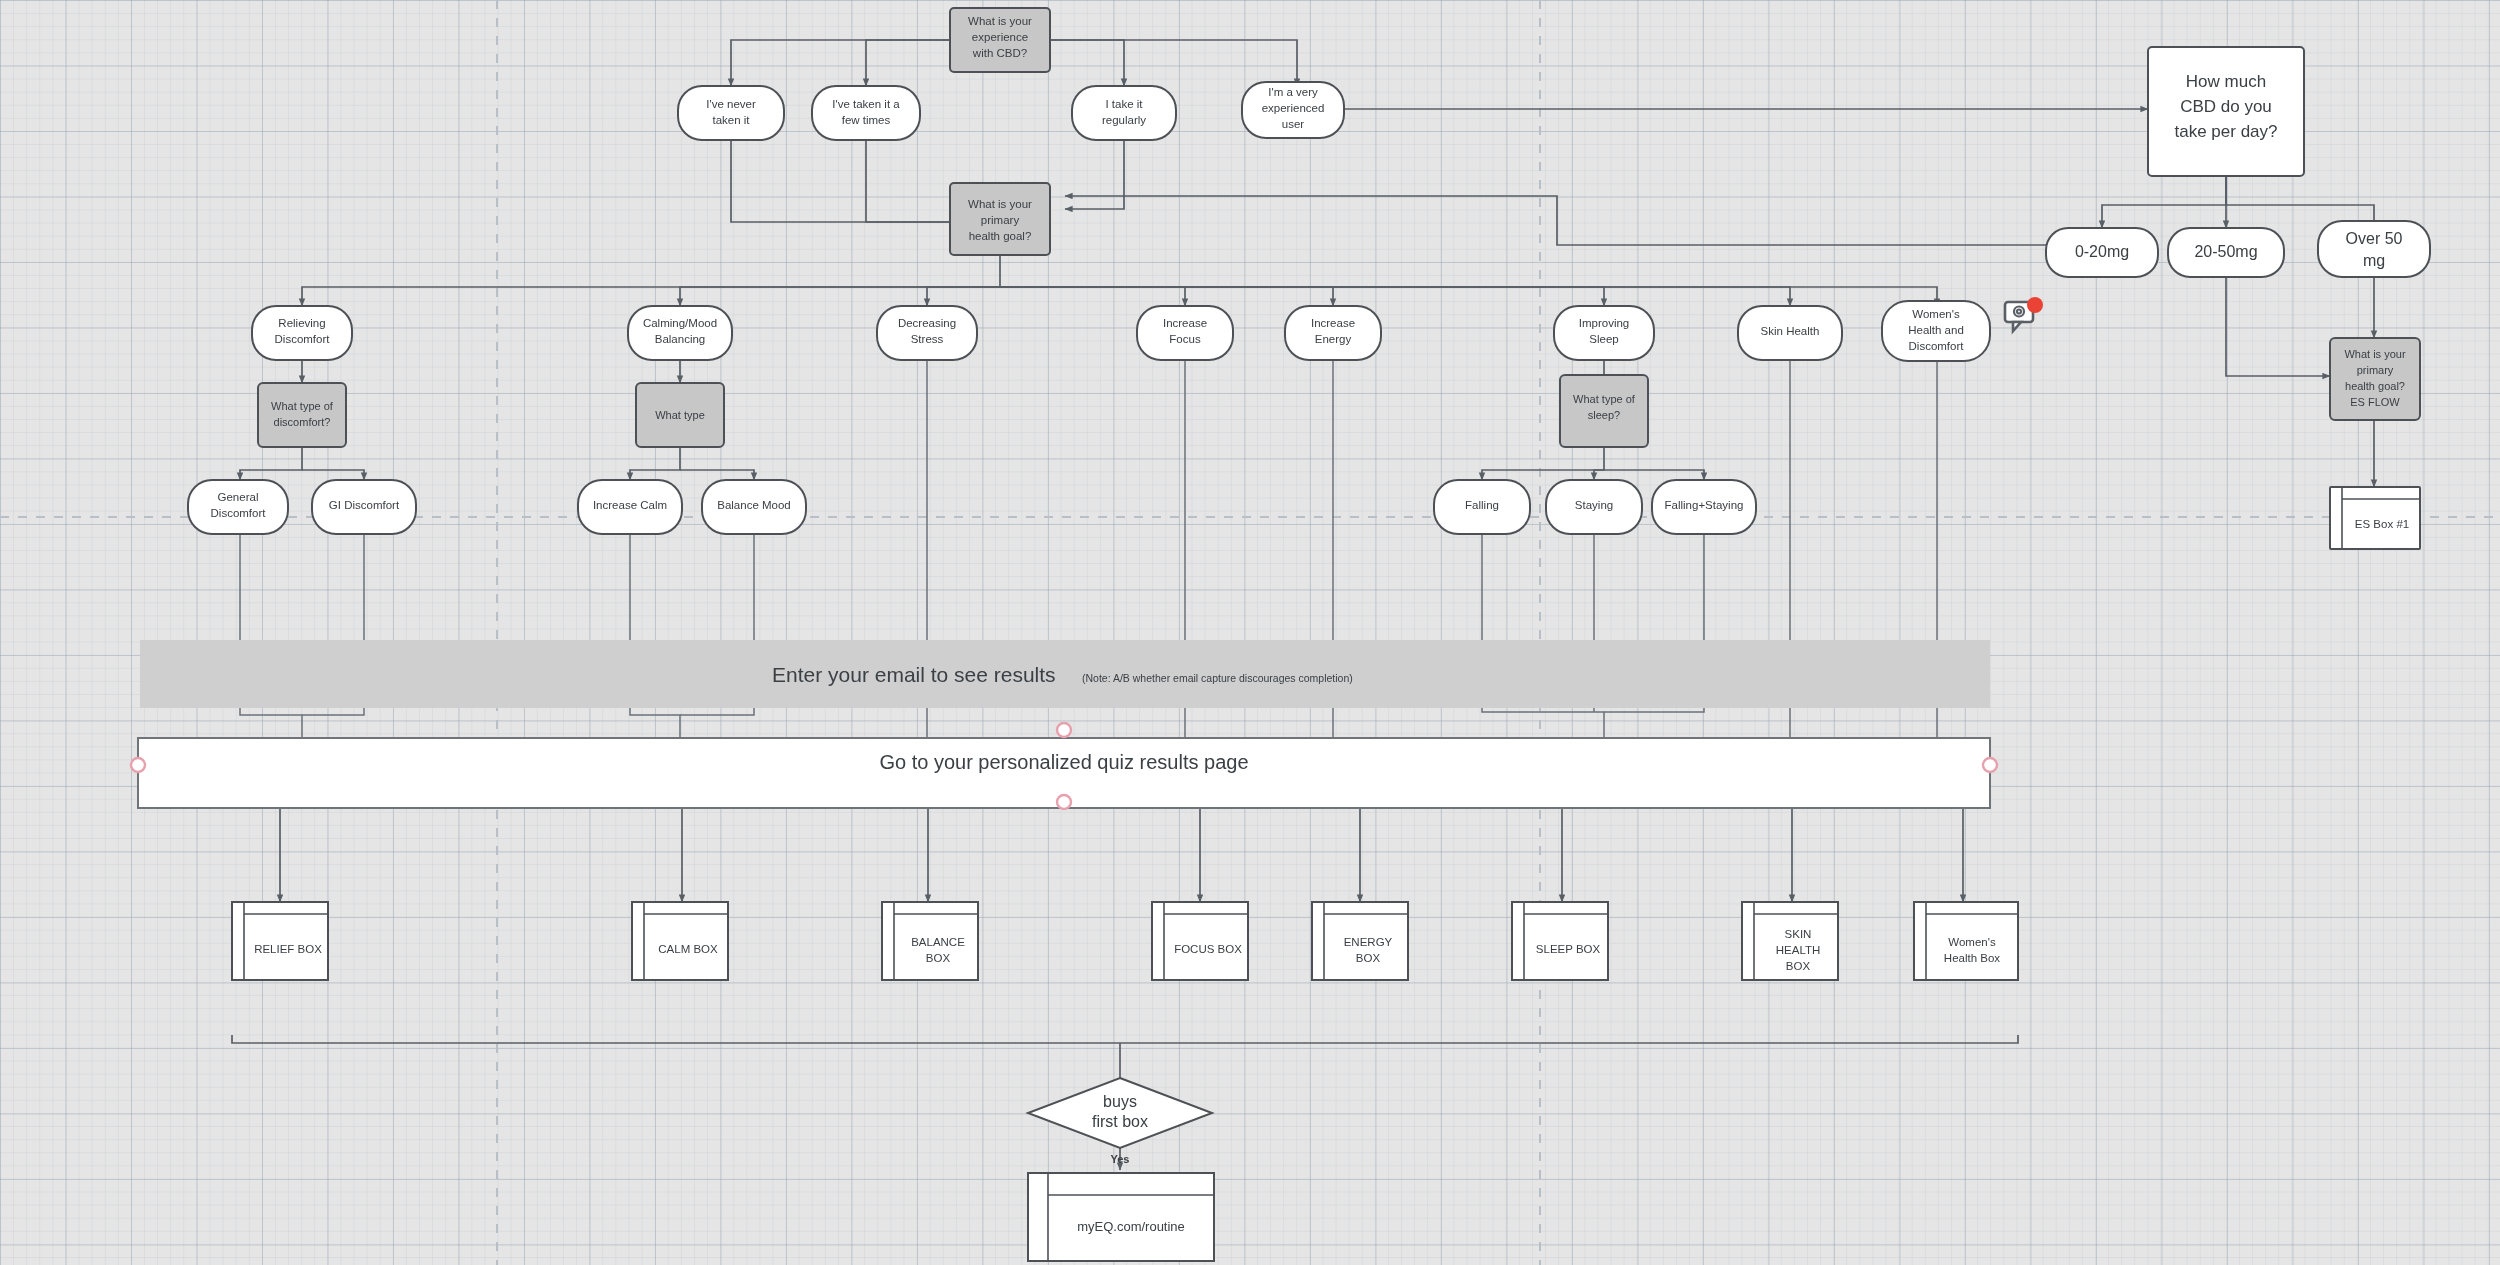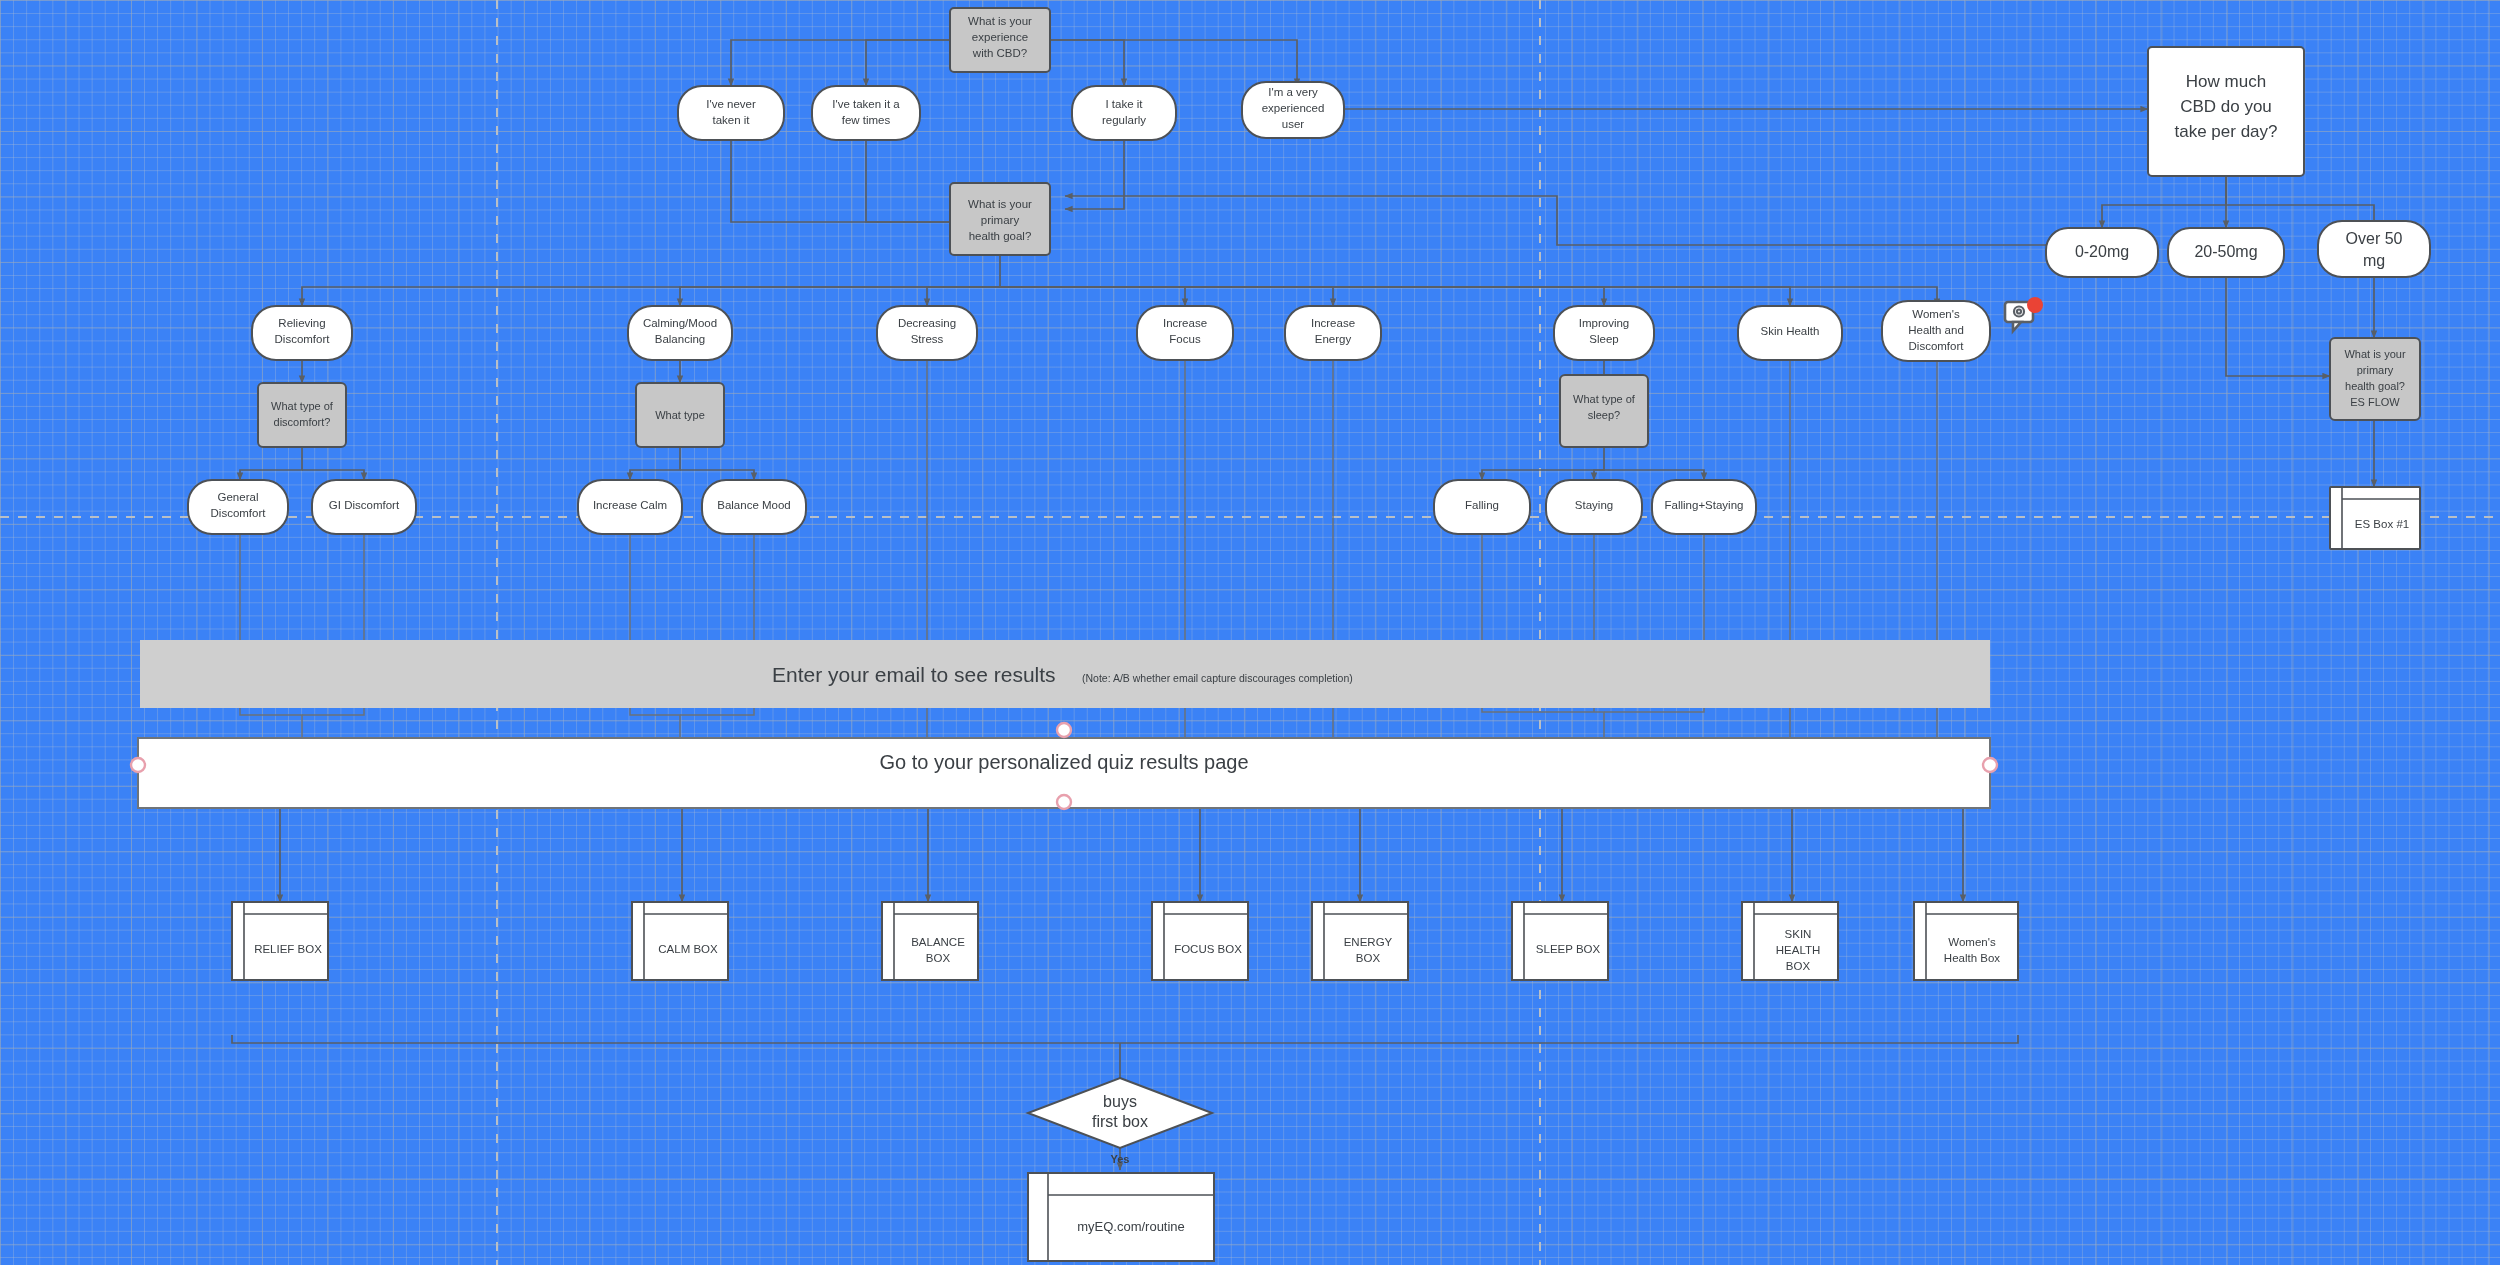--- a/index.html
+++ b/index.html
@@ -1,17 +1,17 @@
 <!DOCTYPE html>
 <html><head>
 <meta charset="utf-8">
 <style>
   html,body{margin:0;padding:0;background:#ffffff;}
   body{width:2500px;height:1265px;overflow:hidden;font-family:"Liberation Sans",sans-serif;}
-  #canvas{position:relative;width:2500px;height:1265px;background:#3b82f6;}
+  #canvas{position:relative;width:2500px;height:1265px;background:#e5e5e5;}
 
   
   .grid-minor,.grid-major{position:absolute;inset:0;pointer-events:none;}
   .grid-minor{
     background-image:
       linear-gradient(to right, rgba(190,198,206,.30) 1px, transparent 1px),
       linear-gradient(to bottom, rgba(190,198,206,.30) 1px, transparent 1px);
     background-size:13.1px 13.1px;
   }
   .grid-major{

